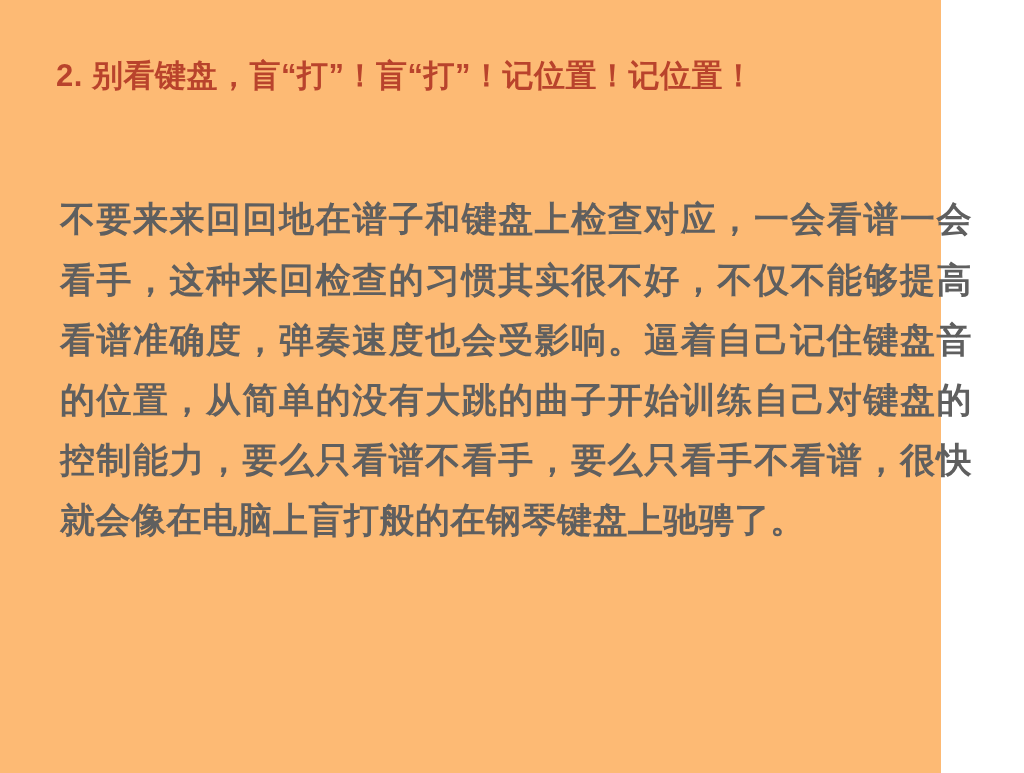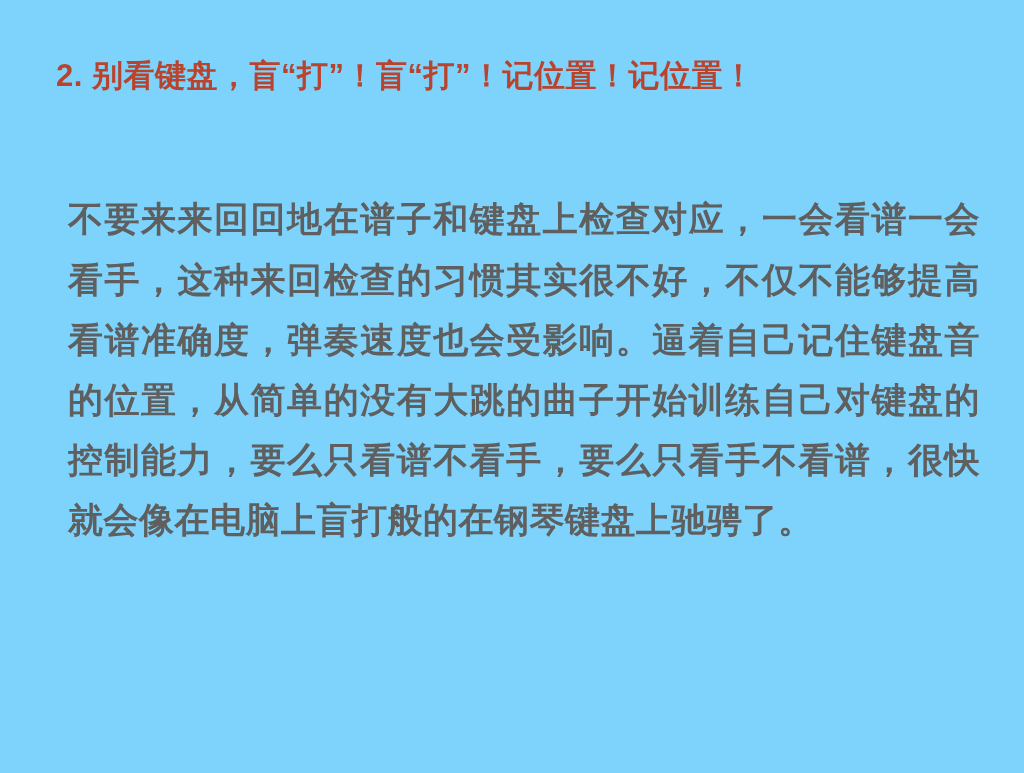--- a/index.html
+++ b/index.html
@@ -8,25 +8,25 @@
   }
   body {
     width: 1024px;
     height: 773px;
     background: #ffffff;
     font-family: "Liberation Sans", "DejaVu Sans", sans-serif;
     overflow: hidden;
   }
   .page {
     position: relative;
-    width: 1024px;
+    width: 941px;
     height: 773px;
     box-sizing: border-box;
     padding: 44px 56px 0 56px;
-    background: #7dd3fc;
+    background: #fdba74;
   }
   .heading {
     color: #b9432c;
     font-size: 31px;
     font-weight: bold;
     line-height: 1.4;
     letter-spacing: 0.5px;
     margin: 0;
     padding-top: 10px;
     white-space: nowrap;
@@ -35,21 +35,21 @@
     margin-top: 92px;
   }
   .body-text {
     color: #5f5f5f;
     font-size: 35px;
     font-weight: bold;
     line-height: 1.72;
     letter-spacing: 0.5px;
     text-align: justify;
     text-justify: inter-ideograph;
-    margin: 12px;
+    margin: 4px;
     width: 912px;
   }
 </style>
 </head>
 <body>
 
 <div class="page">
   <h2 class="heading">2. 别看键盘，盲“打”！盲“打”！记位置！记位置！</h2>
   <div class="body-block">
     <p class="body-text">不要来来回回地在谱子和键盘上检查对应，一会看谱一会看手，这种来回检查的习惯其实很不好，不仅不能够提高看谱准确度，弹奏速度也会受影响。逼着自己记住键盘音的位置，从简单的没有大跳的曲子开始训练自己对键盘的控制能力，要么只看谱不看手，要么只看手不看谱，很快就会像在电脑上盲打般的在钢琴键盘上驰骋了。</p>

